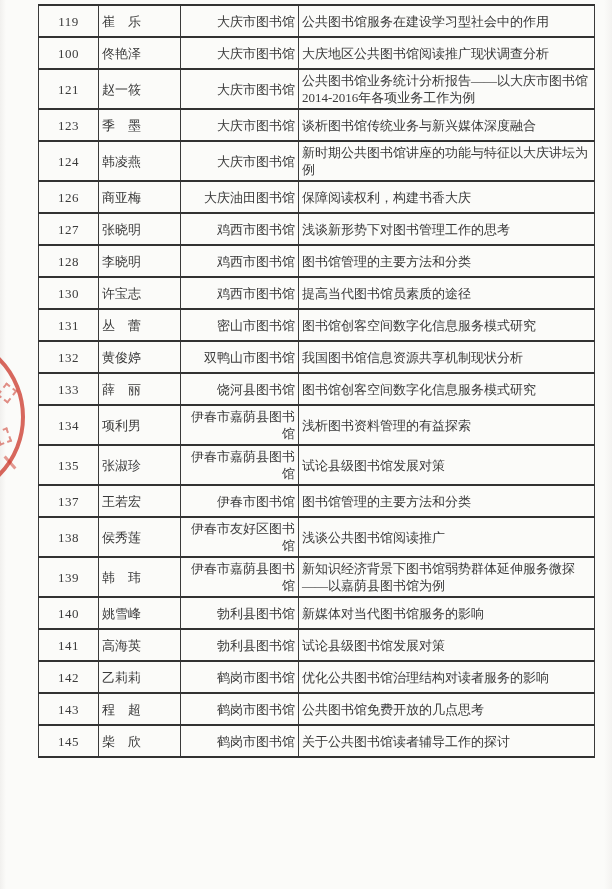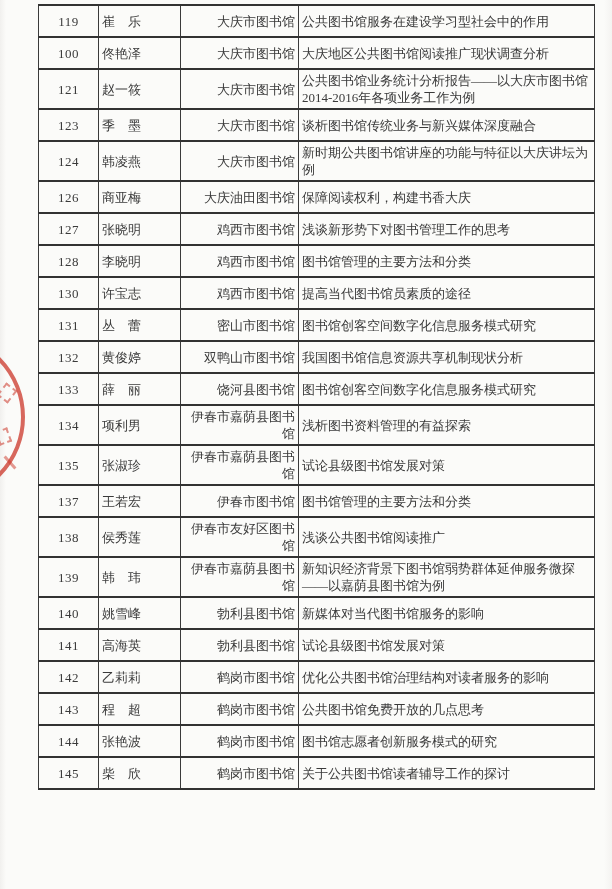--- a/index.html
+++ b/index.html
@@ -208,26 +208,20 @@
     <td class="c-lib">鹤岗市图书馆</td>
     <td class="c-title">优化公共图书馆治理结构对读者服务的影响</td>
   </tr>
         <tr>
     <td class="c-no">143</td>
     <td class="c-name">程　超</td>
     <td class="c-lib">鹤岗市图书馆</td>
     <td class="c-title">公共图书馆免费开放的几点思考</td>
   </tr>
         <tr>
-    <td class="c-no">144</td>
-    <td class="c-name">张艳波</td>
-    <td class="c-lib">鹤岗市图书馆</td>
-    <td class="c-title">图书馆志愿者创新服务模式的研究</td>
-  </tr>
-        <tr>
     <td class="c-no">145</td>
     <td class="c-name">柴　欣</td>
     <td class="c-lib">鹤岗市图书馆</td>
     <td class="c-title">关于公共图书馆读者辅导工作的探讨</td>
   </tr>
       </tbody>
   </table>
 
   <div class="seal">
     <div class="seal-arc"></div>

